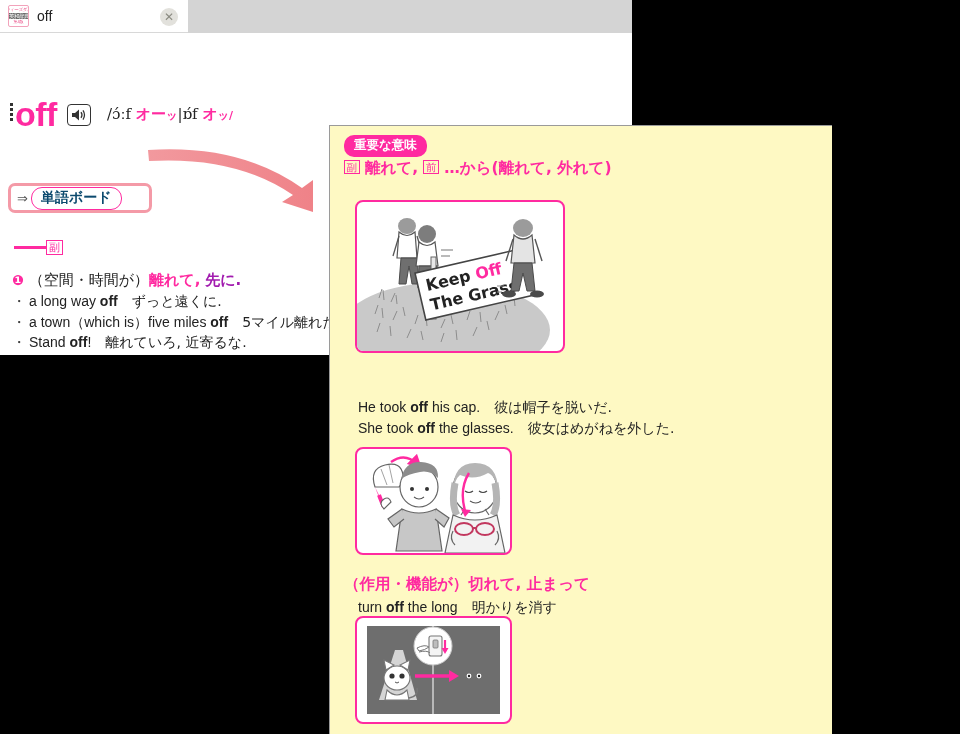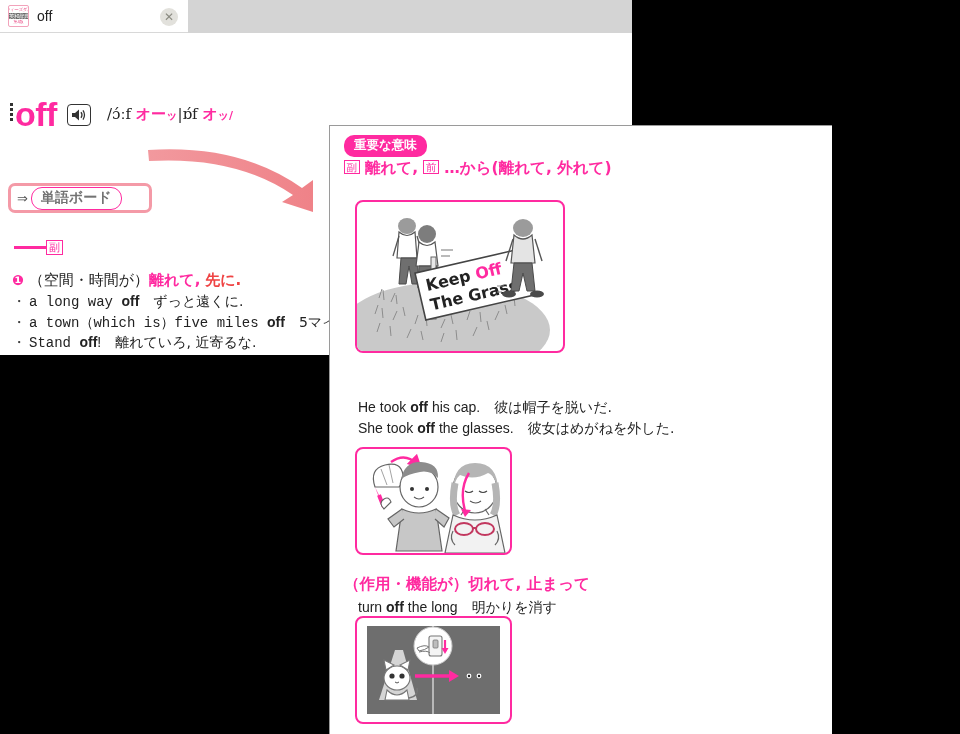--- a/index.html
+++ b/index.html
@@ -38,47 +38,47 @@
   .phon{margin-left:16px;font-size:15px;color:#222;white-space:nowrap;
         font-family:"DejaVu Serif",serif;}
   .phon .kana{color:#ff2aa0;font-weight:bold;font-family:"DejaVu Sans",sans-serif;}
   .phon .sm{font-size:11px;}
 
   .wordboard-hl{position:absolute;left:8px;top:150px;width:144px;height:30px;
                 border:3px solid #f49aa7;border-radius:7px;background:#fff;box-sizing:border-box;}
   .wb-inner{position:absolute;left:0;top:0;width:100%;height:100%;display:flex;align-items:center;
             padding-left:6px;box-sizing:border-box;}
   .wb-arrow{font-size:13px;color:#555;margin-right:3px;font-family:"DejaVu Sans",sans-serif;}
-  .wb-pill{border:1.5px solid #ff2aa0;border-radius:11px;color:#737373;font-size:14px;
+  .wb-pill{border:1.5px solid #ff2aa0;border-radius:11px;color:#0c4a6e;font-size:14px;
            font-weight:bold;padding:1px 9px 2px;white-space:nowrap;
            font-family:"DejaVu Sans",sans-serif;}
 
   .pos-line{position:absolute;left:14px;top:207px;display:flex;align-items:center;}
   .pos-dash{width:32px;height:3px;background:#ff2aa0;}
   .pos-box{border:1.5px solid #ff2aa0;color:#ff2aa0;font-size:11px;padding:0 2px;
            line-height:13px;font-family:"DejaVu Sans",sans-serif;background:#fff;}
 
   .sense{position:absolute;left:12px;top:238px;width:620px;}
   .sense-head{font-size:15px;color:#222;white-space:nowrap;margin-bottom:3px;
               font-family:"DejaVu Sans",sans-serif;}
   .num{color:#ff2aa0;font-size:14px;font-weight:bold;font-family:"DejaVu Sans",sans-serif;}
   .gloss{color:#ff2aa0;font-weight:bold;}
-  .jp-bold{font-weight:bold;color:#ef4444;}
+  .jp-bold{font-weight:bold;color:#a21caf;}
   .ex{font-size:14px;color:#222;white-space:nowrap;margin-top:2.5px;
       font-family:"Liberation Sans",sans-serif;}
-  .ex .bt{font-family:Liberation Mono, monospace;text-align:right;}
+  .ex .bt{font-family:Liberation Sans, sans-serif;text-align:right;}
   .ex b{font-weight:bold;}
   .ex .jp{font-family:"DejaVu Sans",sans-serif;margin-left:14px;}
   .bullet{color:#333;margin-right:3px;}
 
   
   .big-arrow{position:absolute;left:130px;top:140px;width:210px;height:85px;pointer-events:none;}
 
   
-  .overlay{position:absolute;left:329px;top:125px;width:503px;height:609px;background:#ffffff;
+  .overlay{position:absolute;left:329px;top:125px;width:503px;height:609px;background:#fef9c3;
            border-left:1px solid #9a9a9a;border-top:1px solid #9a9a9a;box-sizing:border-box;overflow:hidden;}
 
   .badge{position:absolute;left:14px;top:9px;background:#ff2aa0;color:#fff;border-radius:10px;
          font-size:12.5px;font-weight:bold;padding:2px 10px 3px;
          font-family:"DejaVu Sans",sans-serif;}
 
   .sec-title{position:absolute;font-size:15.5px;font-weight:bold;color:#ff2aa0;white-space:nowrap;
              font-family:"DejaVu Sans",sans-serif;text-align:right;}
   .pos-tag{display:inline-block;border:1.3px solid #ff2aa0;color:#ff2aa0;font-size:10.5px;
            line-height:12px;padding:0 1.5px;vertical-align:2px;font-weight:normal;}

